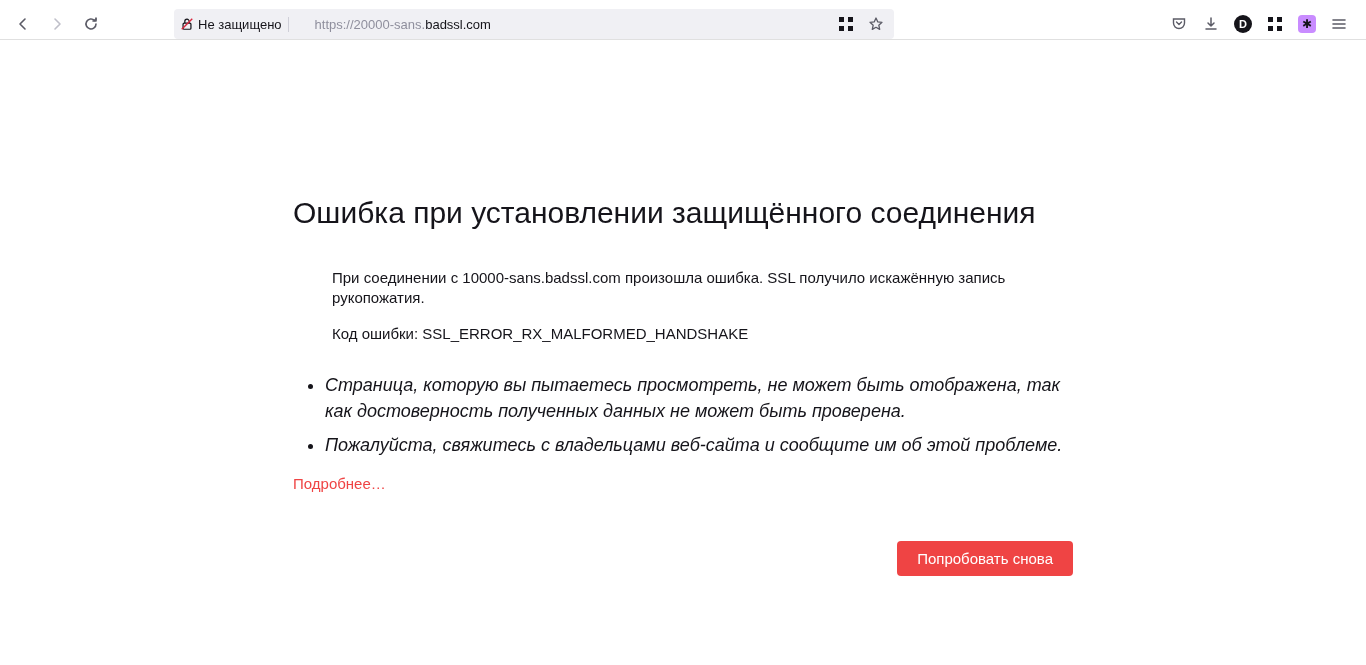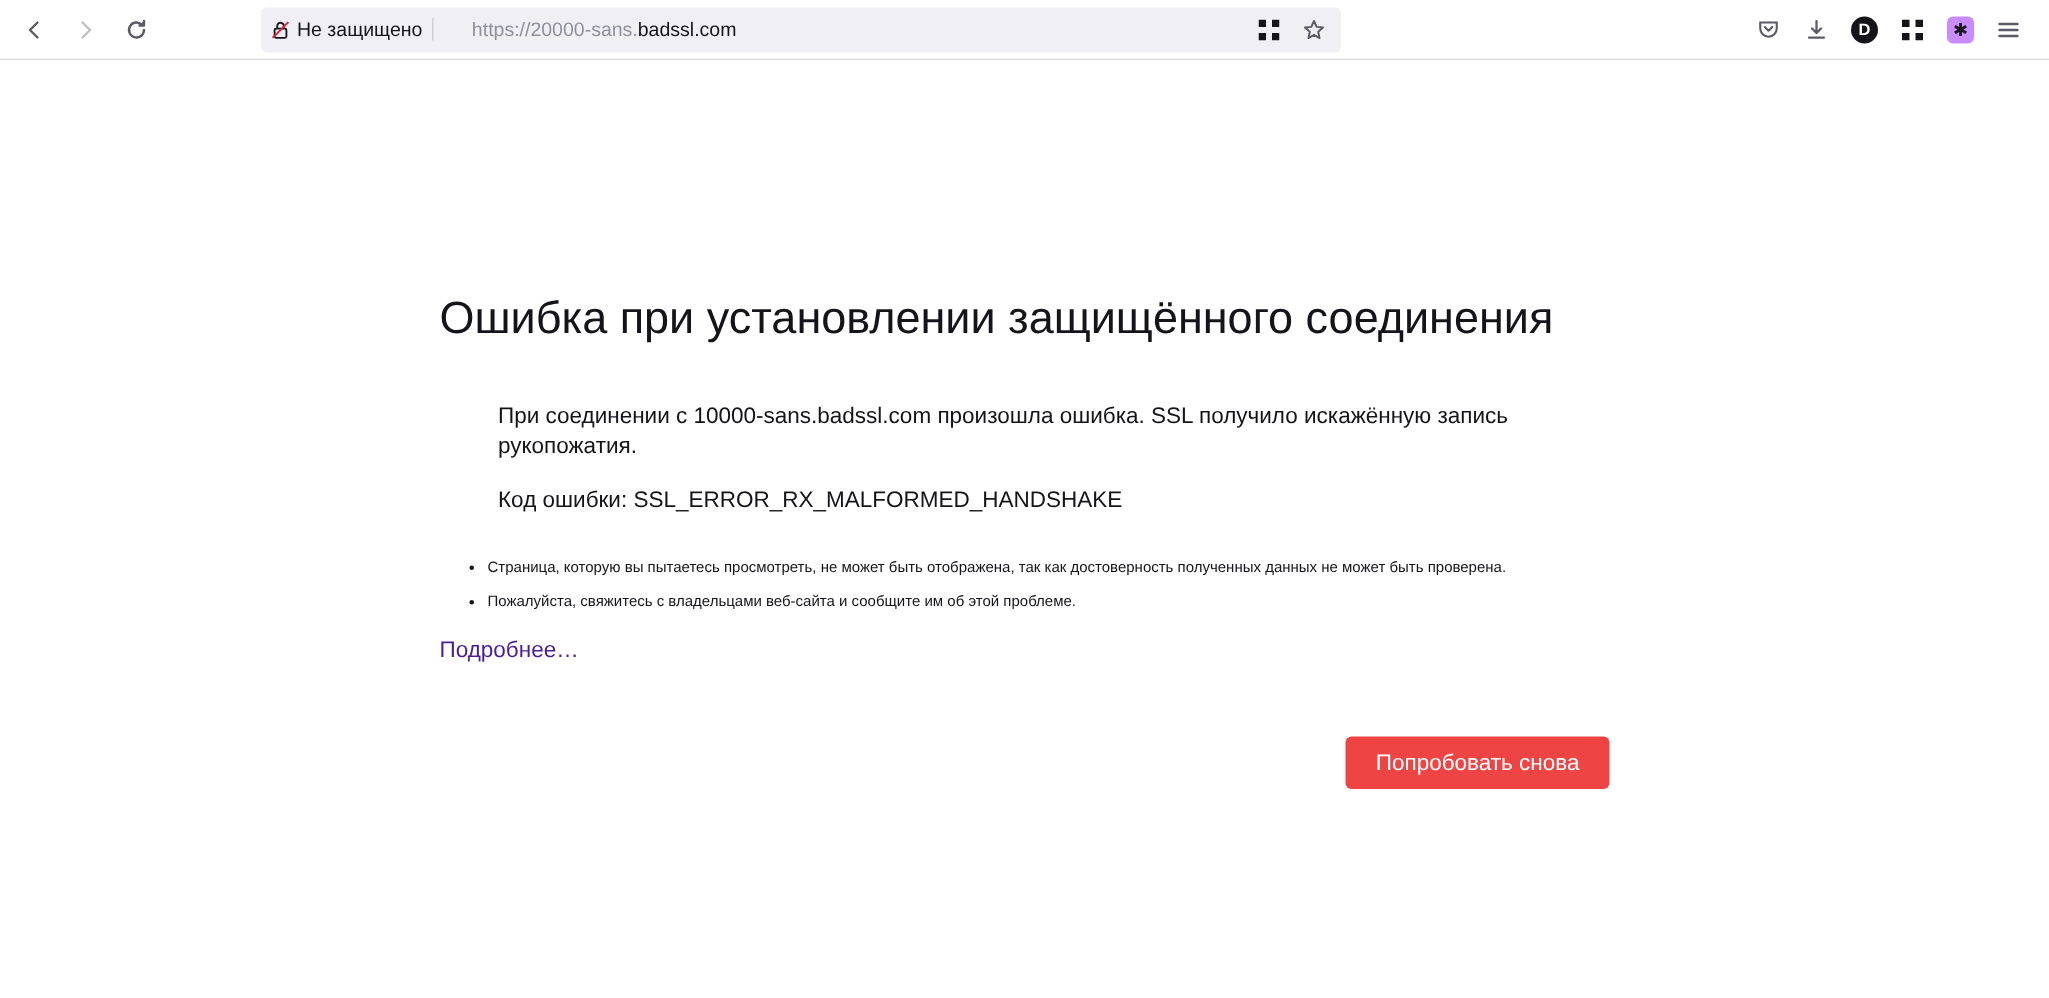--- a/index.html
+++ b/index.html
@@ -2,21 +2,21 @@
 <html><head>
 <meta charset="utf-8">
 <style>
   * { box-sizing: border-box; margin: 0; padding: 0; }
   html, body { width: 1366px; height: 665px; font-family: "Segoe UI", Arial, sans-serif; background: #fff; overflow: hidden; }
 
   
   .toolbar {
     height: 40px;
     display: flex;
-    align-items: center;
+    align-items: flex-end;
     padding: 0 8px;
     border-bottom: 1px solid #e0e0e0;
     gap: 4px;
   }
   .tb-btn {
     width: 30px; height: 30px;
     display: flex; align-items: center; justify-content: center;
     color: #5b5b66; border-radius: 4px; cursor: pointer;
     font-size: 16px;
   }
@@ -86,26 +86,27 @@
     font-size: 15px;
     margin-bottom: 16px;
     line-height: 1.35;
     margin-left: 39px;
   }
   .error-list {
     margin: 28px 0 10px 0;
     padding-left: 32px;
   }
   .error-list li {
-    font-size: 10px;
+    font-size: 18px;
     margin-bottom: 8px;
     line-height: 1.45;
+    font-style: italic;
   }
   .more-link {
-    color: #4c1d95;
+    color: #ef4444;
     font-size: 15px;
     cursor: pointer;
     text-decoration: none;
     display: inline-block;
     margin-top: 6px;
   }
   .btn-row {
     display: flex; justify-content: flex-end;
     margin-top: 48px;
   }

